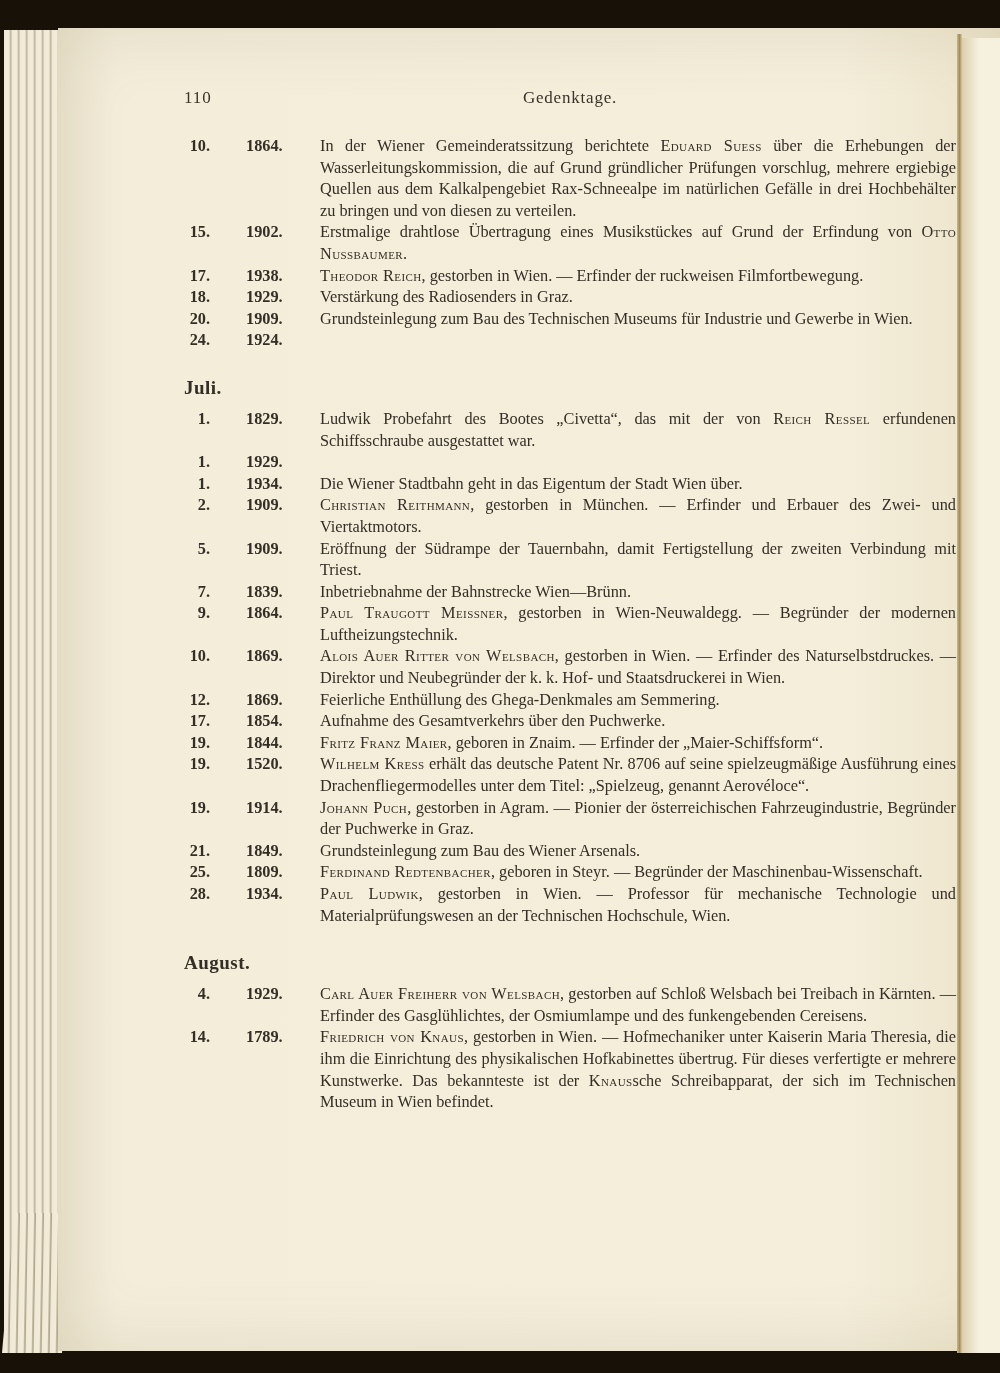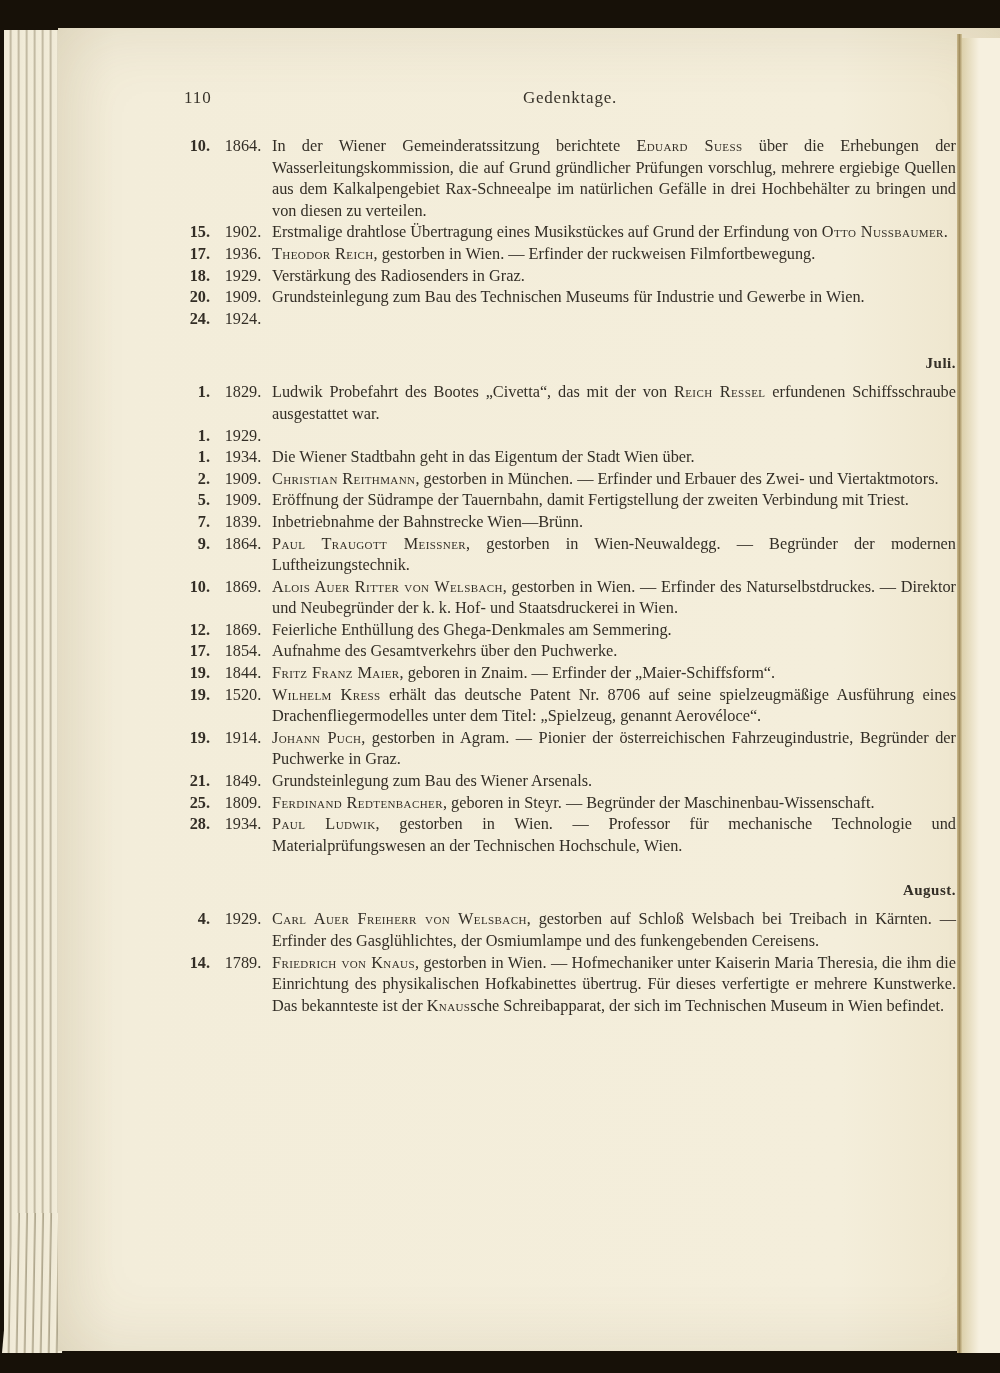--- a/index.html
+++ b/index.html
@@ -57,43 +57,43 @@
     font-size: 17px;
     letter-spacing: 0.8px;
     margin-bottom: 27px;
     color: #38332a;
   }
   .pagenum {
     position: absolute; left: 0; top: 0;
     letter-spacing: 1px;
   }
   .section-title {
-    text-align: right;
+    text-align: left;
     font-weight: bold;
-    font-size: 15px;
+    font-size: 19px;
     margin: 26px 0 9px 0;
     letter-spacing: 0.5px;
   }
   .entry {
     display: flex;
     font-size: 16.3px;
     line-height: 21.6px;
+    gap: 24px;
   }
   .day {
     flex: 0 0 26px;
     text-align: right;
     font-weight: bold;
     white-space: nowrap;
   }
   .year {
     flex: 0 0 42px;
     margin-left: 12px;
-    font-weight: normal;
+    font-weight: bold;
     white-space: nowrap;
-    text-align: center;
   }
   .etext {
     flex: 1;
     margin-left: 8px;
     text-align: justify;
   }
   .sc {
     font-variant: small-caps;
     letter-spacing: 0.4px;
   }
@@ -115,21 +115,21 @@
           <span class="year">1864.</span>
           <span class="etext"><span>In der Wiener Gemeinderatssitzung berichtete </span><span class="sc">Eduard Suess</span><span> über die Erhebungen der Wasserleitungskommission, die auf Grund gründlicher Prüfungen vorschlug, mehrere ergiebige Quellen aus dem Kalkalpengebiet Rax-Schneealpe im natürlichen Gefälle in drei Hochbehälter zu bringen und von diesen zu verteilen.</span></span>
         </div>
         <div class="entry">
           <span class="day">15.</span>
           <span class="year">1902.</span>
           <span class="etext"><span>Erstmalige drahtlose Übertragung eines Musikstückes auf Grund der Erfindung von </span><span class="sc">Otto Nussbaumer</span><span>.</span></span>
         </div>
         <div class="entry">
           <span class="day">17.</span>
-          <span class="year">1936.</span>
+          <span class="year">1938.</span>
           <span class="etext"><span class="sc">Theodor Reich</span><span>, gestorben in Wien. — Erfinder der ruckweisen Filmfortbewegung.</span></span>
         </div>
         <div class="entry">
           <span class="day">18.</span>
           <span class="year">1929.</span>
           <span class="etext"><span>Verstärkung des Radiosenders in Graz.</span></span>
         </div>
         <div class="entry">
           <span class="day">20.</span>
           <span class="year">1909.</span>

